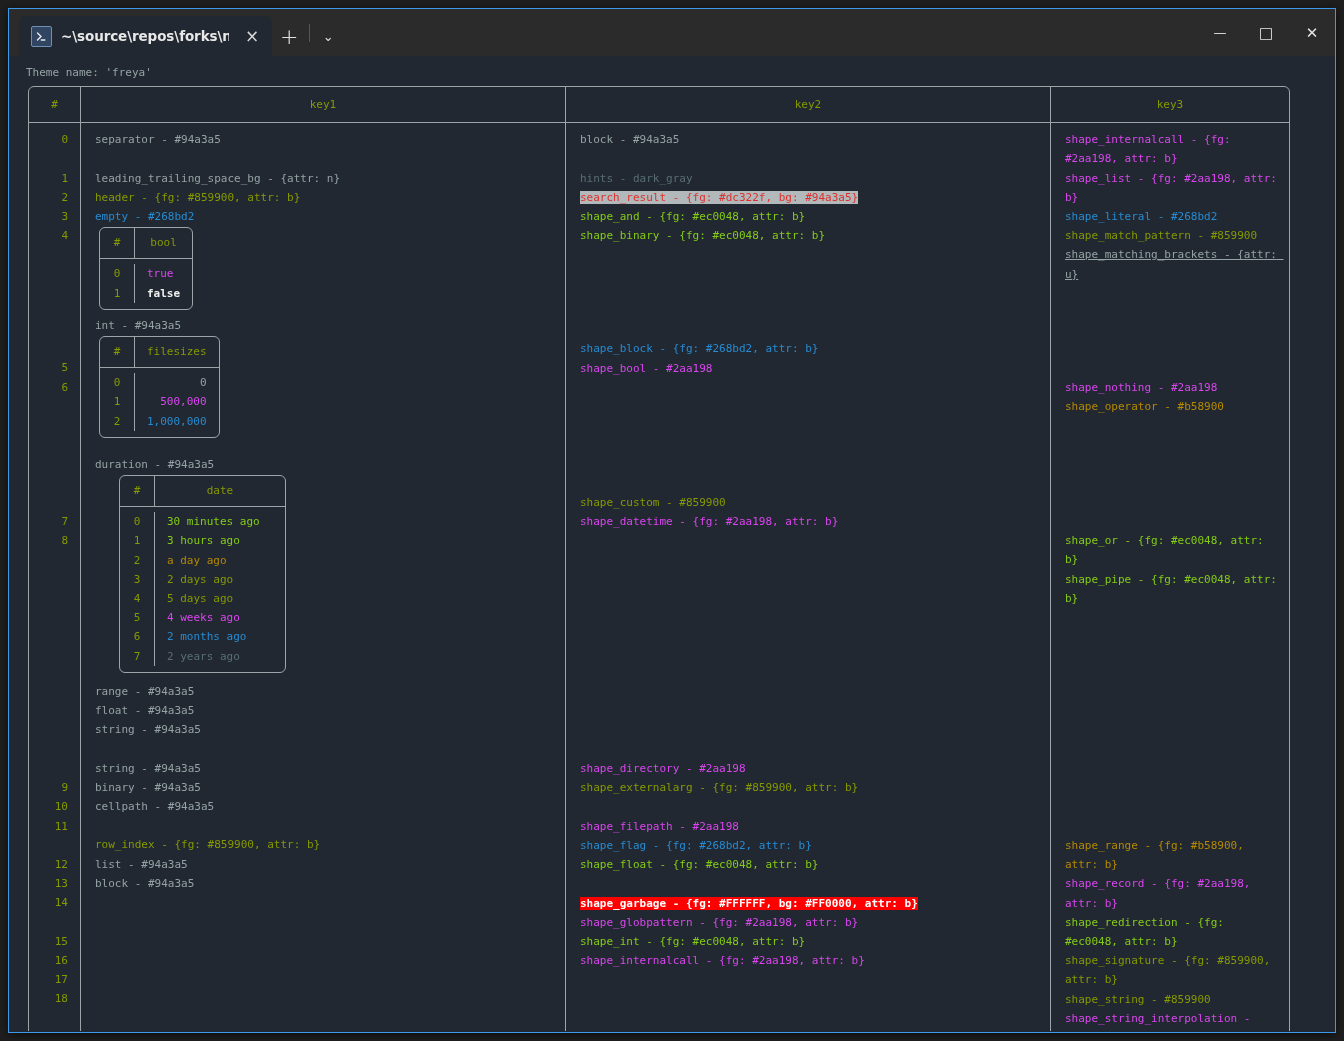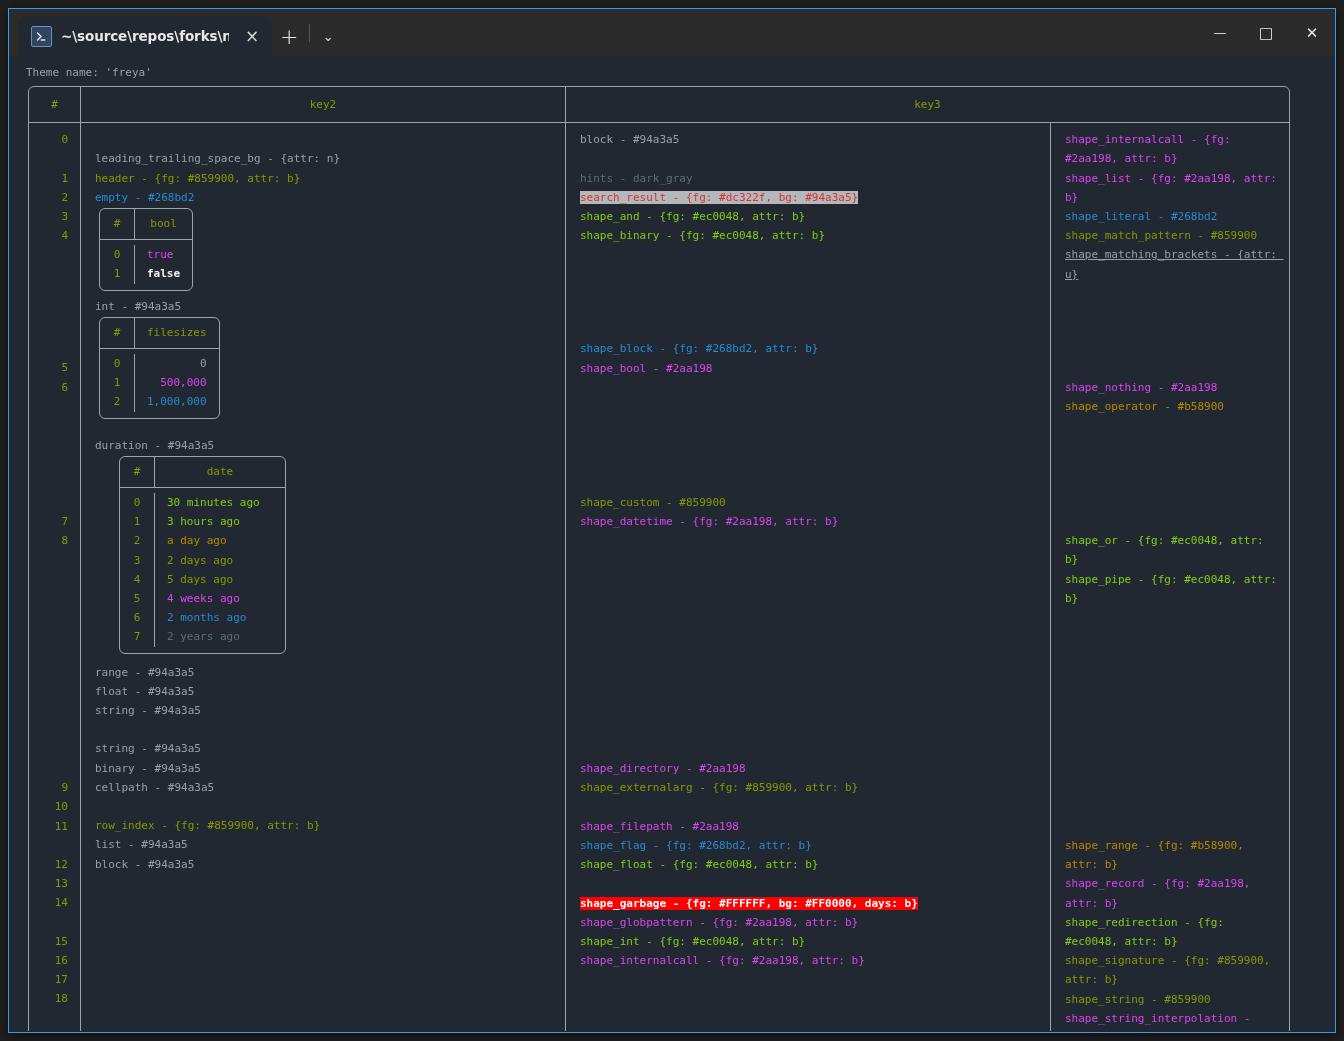--- a/index.html
+++ b/index.html
@@ -104,20 +104,21 @@
   </div>
 
   <div id="term">
 
     <div class="themeline">Theme name: 'freya'</div>
 
     <div id="outer">
 
       <div id="hdrrow">
         <div class="c-idx cellbar">#</div>
+        <div class="c-k cellbar">key1</div>
         <div class="c-k cellbar">key2</div>
         <div class="c-k3">key3</div>
       </div>
 
       <div id="bodyrow">
 
         <div class="idxcol cellbar">
           <div class="ln">0</div>
           <div class="blank"></div>
           <div class="ln">1</div>
@@ -139,20 +140,21 @@
           <div class="ln">13</div>
           <div class="ln">14</div>
           <div class="blank"></div>
           <div class="ln">15</div>
           <div class="ln">16</div>
           <div class="ln">17</div>
           <div class="ln">18</div>
         </div>
 
         <div class="kcol cellbar">
+          <div class="ln gray">separator - #94a3a5</div>
           <div class="blank"></div>
           <div class="ln gray">leading_trailing_space_bg - {attr: n}</div>
           <div class="ln olive">header - {fg: #859900, attr: b}</div>
           <div class="ln blue">empty - #268bd2</div>
 
           <div class="itbl">
             <div class="ihdr">
               <div class="icell-n">#</div>
               <div class="icell-v">bool</div>
             </div>
@@ -261,21 +263,21 @@
           <div class="ln olive">shape_custom - #859900</div>
           <div class="ln teal">shape_datetime - {fg: #2aa198, attr: b}</div>
           <div style="height:228px"></div>
           <div class="ln teal">shape_directory - #2aa198</div>
           <div class="ln olive">shape_externalarg - {fg: #859900, attr: b}</div>
           <div class="blank"></div>
           <div class="ln teal">shape_filepath - #2aa198</div>
           <div class="ln blue">shape_flag - {fg: #268bd2, attr: b}</div>
           <div class="ln crim">shape_float - {fg: #ec0048, attr: b}</div>
           <div class="blank"></div>
-          <div class="ln"><span class="garb">shape_garbage - {fg: #FFFFFF, bg: #FF0000, days: b}</span></div>
+          <div class="ln"><span class="garb">shape_garbage - {fg: #FFFFFF, bg: #FF0000, attr: b}</span></div>
           <div class="ln teal">shape_globpattern - {fg: #2aa198, attr: b}</div>
           <div class="ln crim">shape_int - {fg: #ec0048, attr: b}</div>
           <div class="ln teal">shape_internalcall - {fg: #2aa198, attr: b}</div>
         </div>
 
         <div class="k3col">
           <div class="ln teal">shape_internalcall - {fg: #2aa198, attr: b}</div>
           <div class="ln teal">shape_list - {fg: #2aa198, attr: b}</div>
           <div class="ln blue">shape_literal - #268bd2</div>
           <div class="ln olive">shape_match_pattern - #859900</div>

